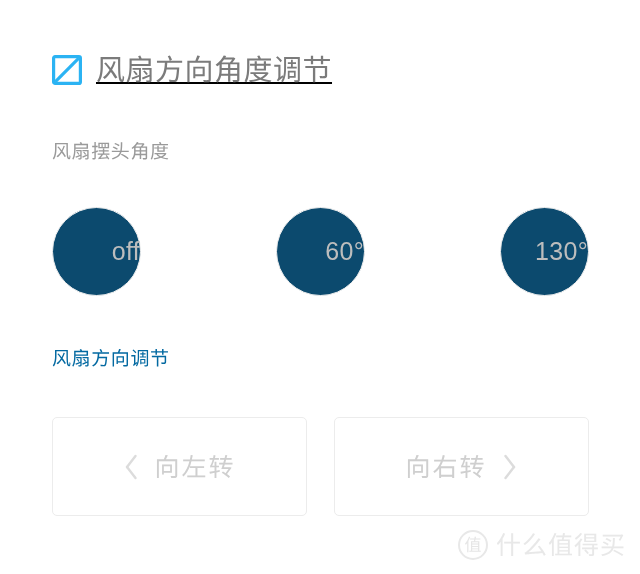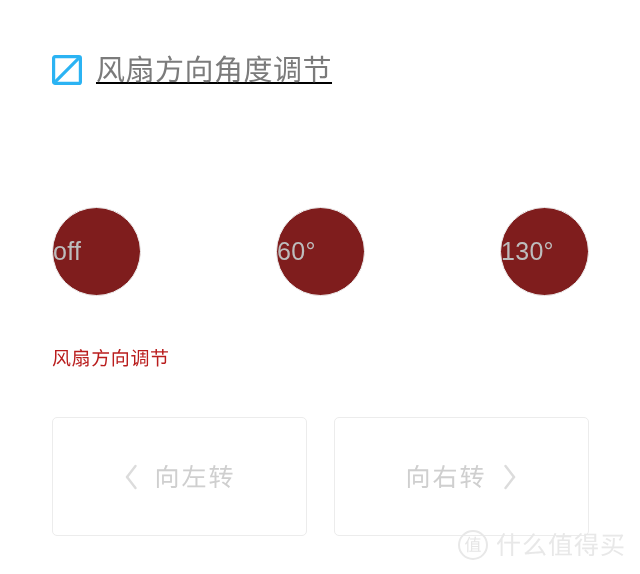--- a/index.html
+++ b/index.html
@@ -75,24 +75,24 @@
     display: flex;
     align-items: center;
     justify-content: space-between;
   }
 
   .angle-option {
     width: 89px;
     height: 89px;
     border-radius: 50%;
     border: 1.4px solid #eeeeee;
-    background: #7f1d1d;
-    display: flex;
-    align-items: center;
-    justify-content: flex-start;
+    background: #0c4a6e;
+    display: flex;
+    align-items: center;
+    justify-content: flex-end;
     box-sizing: border-box;
     cursor: pointer;
     flex: 0 0 89px;
   }
 
   .angle-option .angle-text {
     font-size: 25px;
     line-height: 25px;
     color: #bdbdbd;
     letter-spacing: 0.3px;
@@ -105,42 +105,42 @@
     font-size: 25px;
   }
 
   
   .link-heading {
     position: absolute;
     left: 52px;
     top: 347px;
     font-size: 19px;
     line-height: 24px;
-    color: #b91c1c;
+    color: #0369a1;
     letter-spacing: 0.6px;
     white-space: nowrap;
     cursor: pointer;
     font-weight: 400;
   }
 
   
   .direction-row {
     position: absolute;
     left: 52px;
     top: 417px;
     width: 537px;
     height: 99px;
     display: flex;
     justify-content: space-between;
     align-items: stretch;
   }
 
   .direction-btn {
     width: 255px;
-    height: 119px;
+    height: 99px;
     box-sizing: border-box;
     border: 1.4px solid #ececec;
     border-radius: 5px;
     background: #ffffff;
     display: flex;
     align-items: center;
     justify-content: center;
     gap: 14px;
     cursor: pointer;
     padding: 0;
@@ -214,20 +214,21 @@
   <div class="header">
     <span class="brand-icon-wrap">
       <svg class="brand-icon" viewBox="0 0 30 30" xmlns="http://www.w3.org/2000/svg" aria-hidden="true">
         <rect x="1.6" y="1.6" width="26.8" height="26.8" rx="1.5" ry="1.5" fill="none" stroke="#2bb3f3" stroke-width="3.2"></rect>
         <line x1="3.2" y1="26.8" x2="26.8" y2="3.2" stroke="#2bb3f3" stroke-width="3.2"></line>
       </svg>
     </span>
     <span class="header-title">风扇方向角度调节</span>
   </div>
 
+  <div class="section-label">风扇摆头角度</div>
 
   <div class="angle-row">
     <div class="angle-option is-off">
       <span class="angle-text">off</span>
     </div>
     <div class="angle-option">
       <span class="angle-text">60°</span>
     </div>
     <div class="angle-option">
       <span class="angle-text">130°</span>

